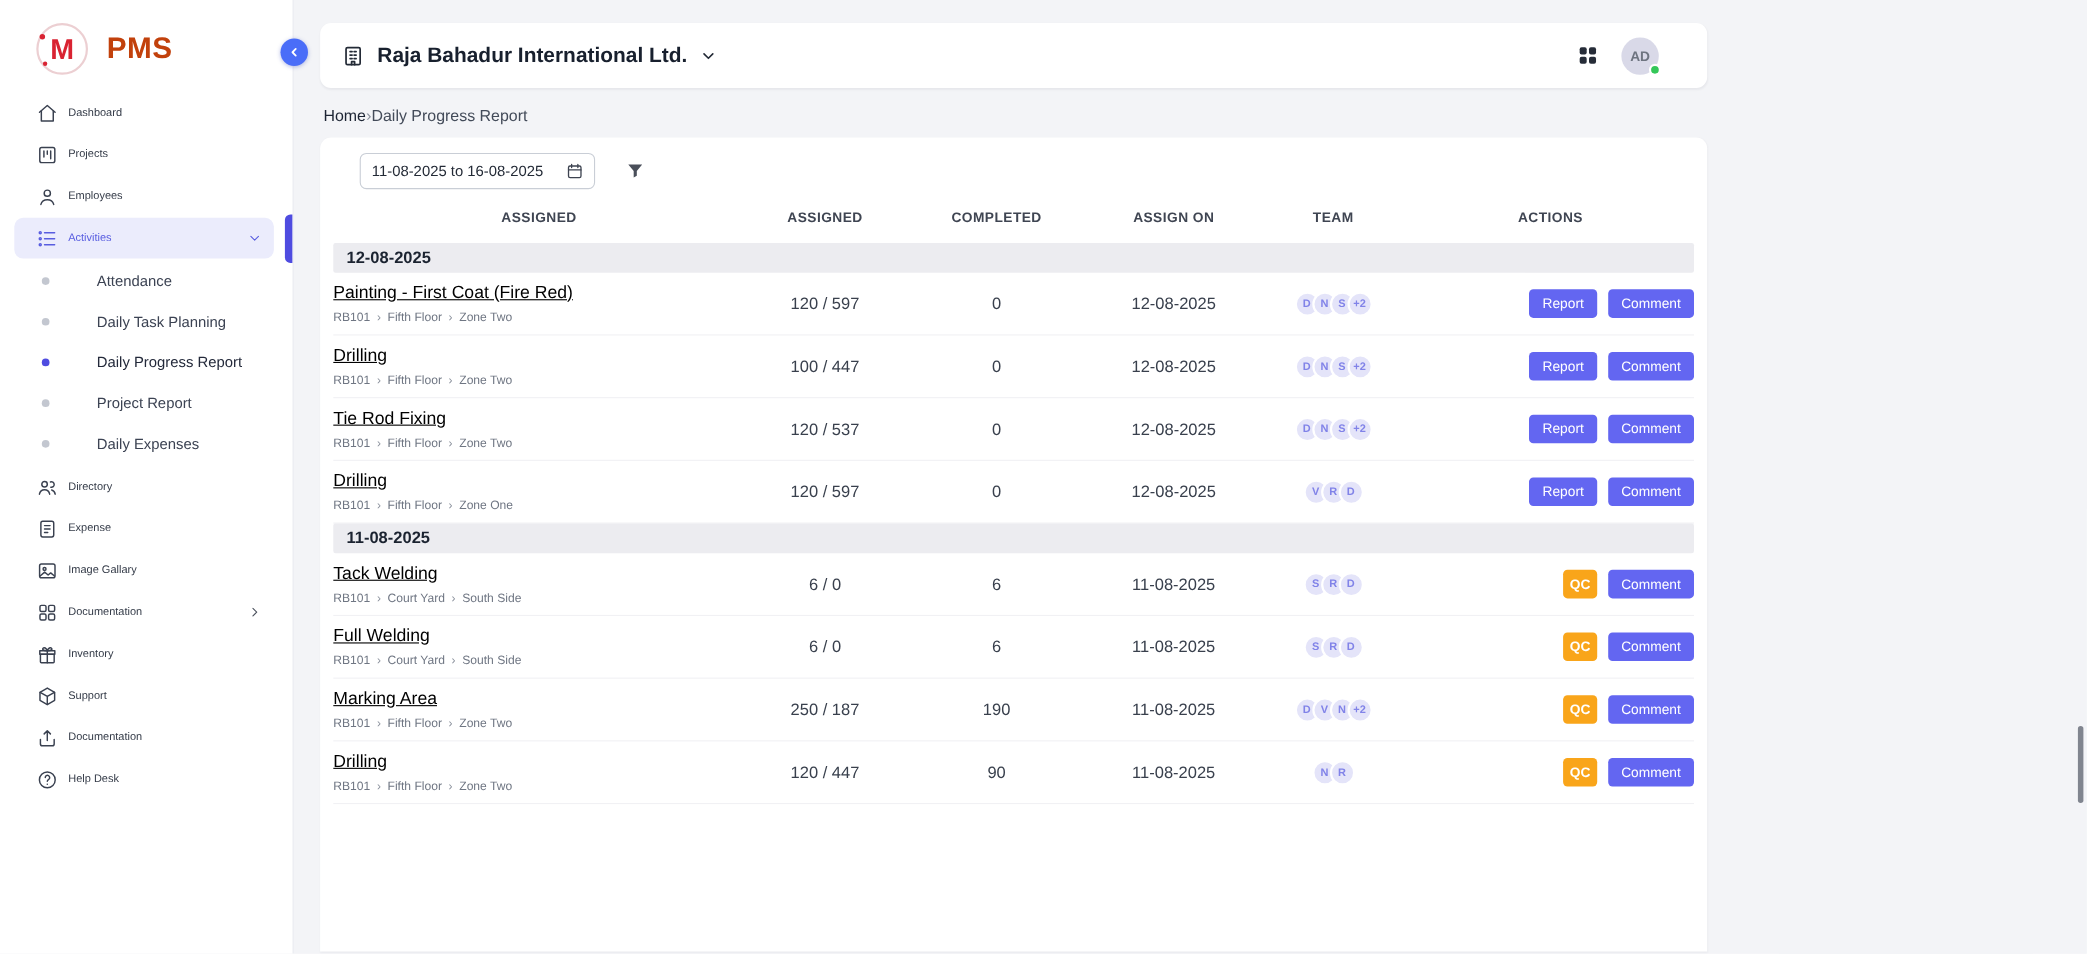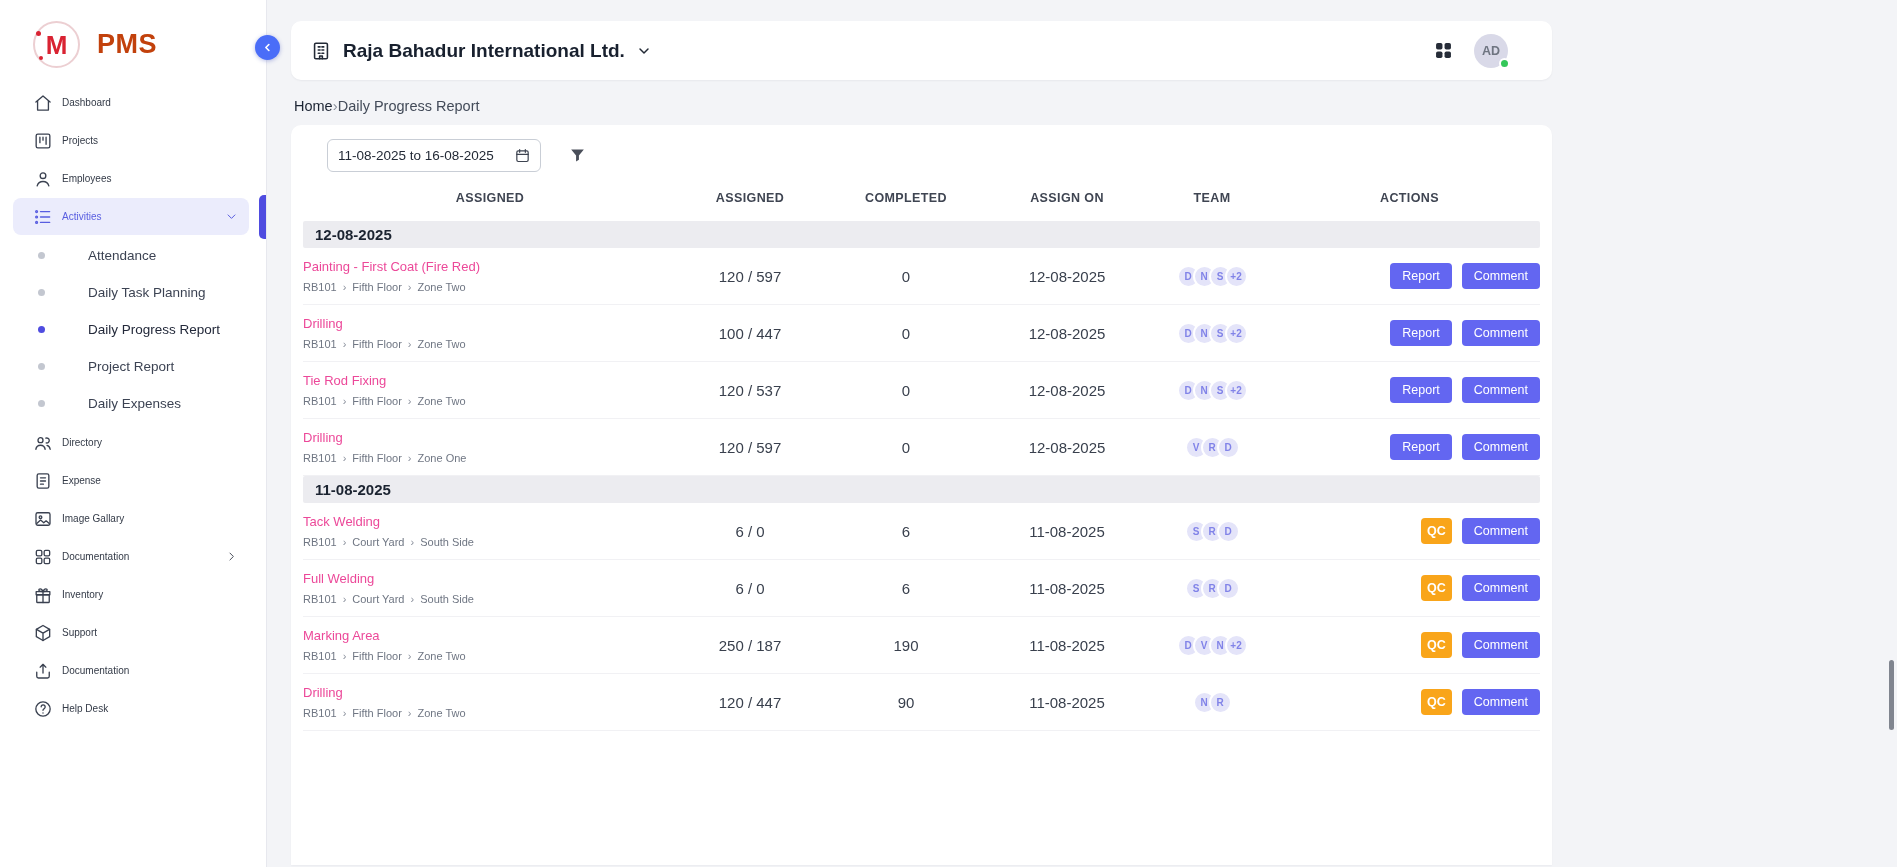--- a/index.html
+++ b/index.html
@@ -100,21 +100,21 @@
   .funnel-icon svg { width:100%; height:100%; }
 
   .thead, .trow { display:grid; grid-template-columns:minmax(0,1fr) 146px 166px 156px 134px 261px; align-items:center; }
   .thead { height:46px; }
   .th { text-align:center; font-size:12.5px; font-weight:700; color:#3f4552; letter-spacing:.4px; }
   .group-row { height:27px; background:#ececf0; display:flex; align-items:center; padding:0 12px; border-radius:2px; }
   .group-date { font-size:15px; font-weight:700; color:#1b2330; }
   .trow { height:57px; border-bottom:1px solid #f1f1f4; }
   .cell { text-align:center; font-size:15px; color:#39404d; }
   .cell-activity { text-align:left; }
-  .act-title { font-size:13px; color:#ec4899; margin-bottom:7px; }
+  .act-title { font-size:16px; color:#000000; margin-bottom:7px;text-decoration:underline; }
   .act-path { font-size:11px; color:#6f7683; display:flex; align-items:center; gap:6px; }
   .path-sep { color:#8a909c; font-size:11px; }
   .cell-team { display:flex; justify-content:center; }
   .chip {
     width:23px; height:23px; border-radius:50%; background:#e4e4f9; color:#8183e8;
     font-size:10px; font-weight:700; display:flex; align-items:center; justify-content:center;
     border:2px solid #fff; margin-left:-7px; cursor:pointer;
   }
   .chip:first-child { margin-left:0; }
   .cell-actions { display:flex; justify-content:flex-end; gap:10px; }

